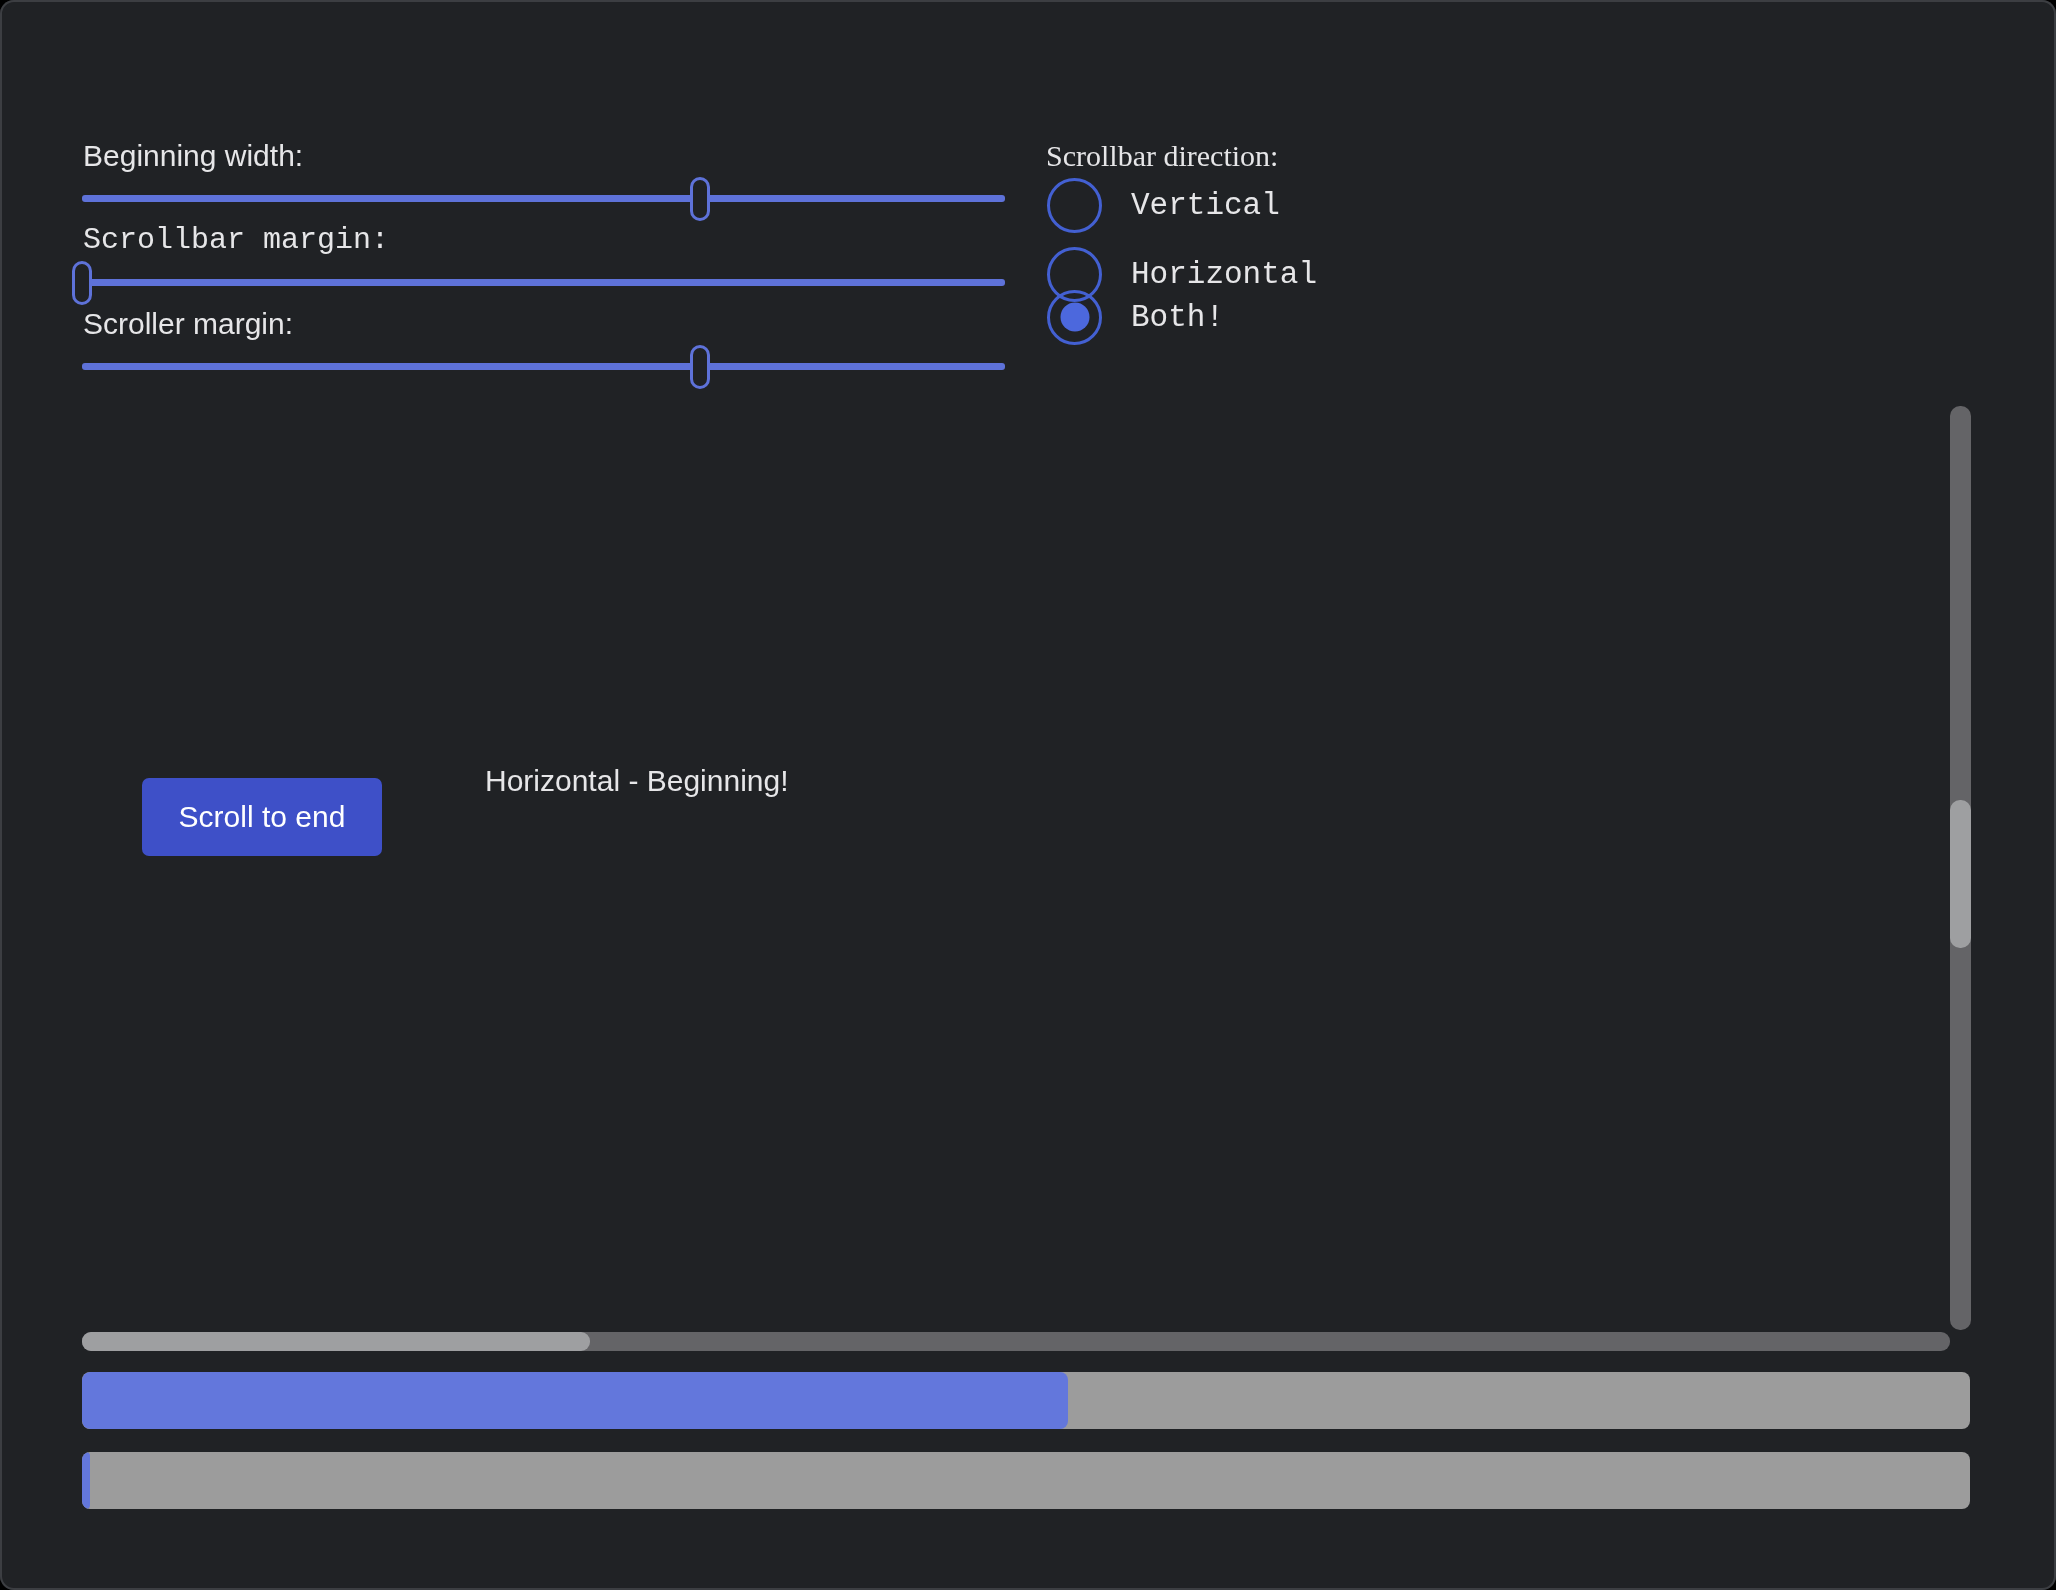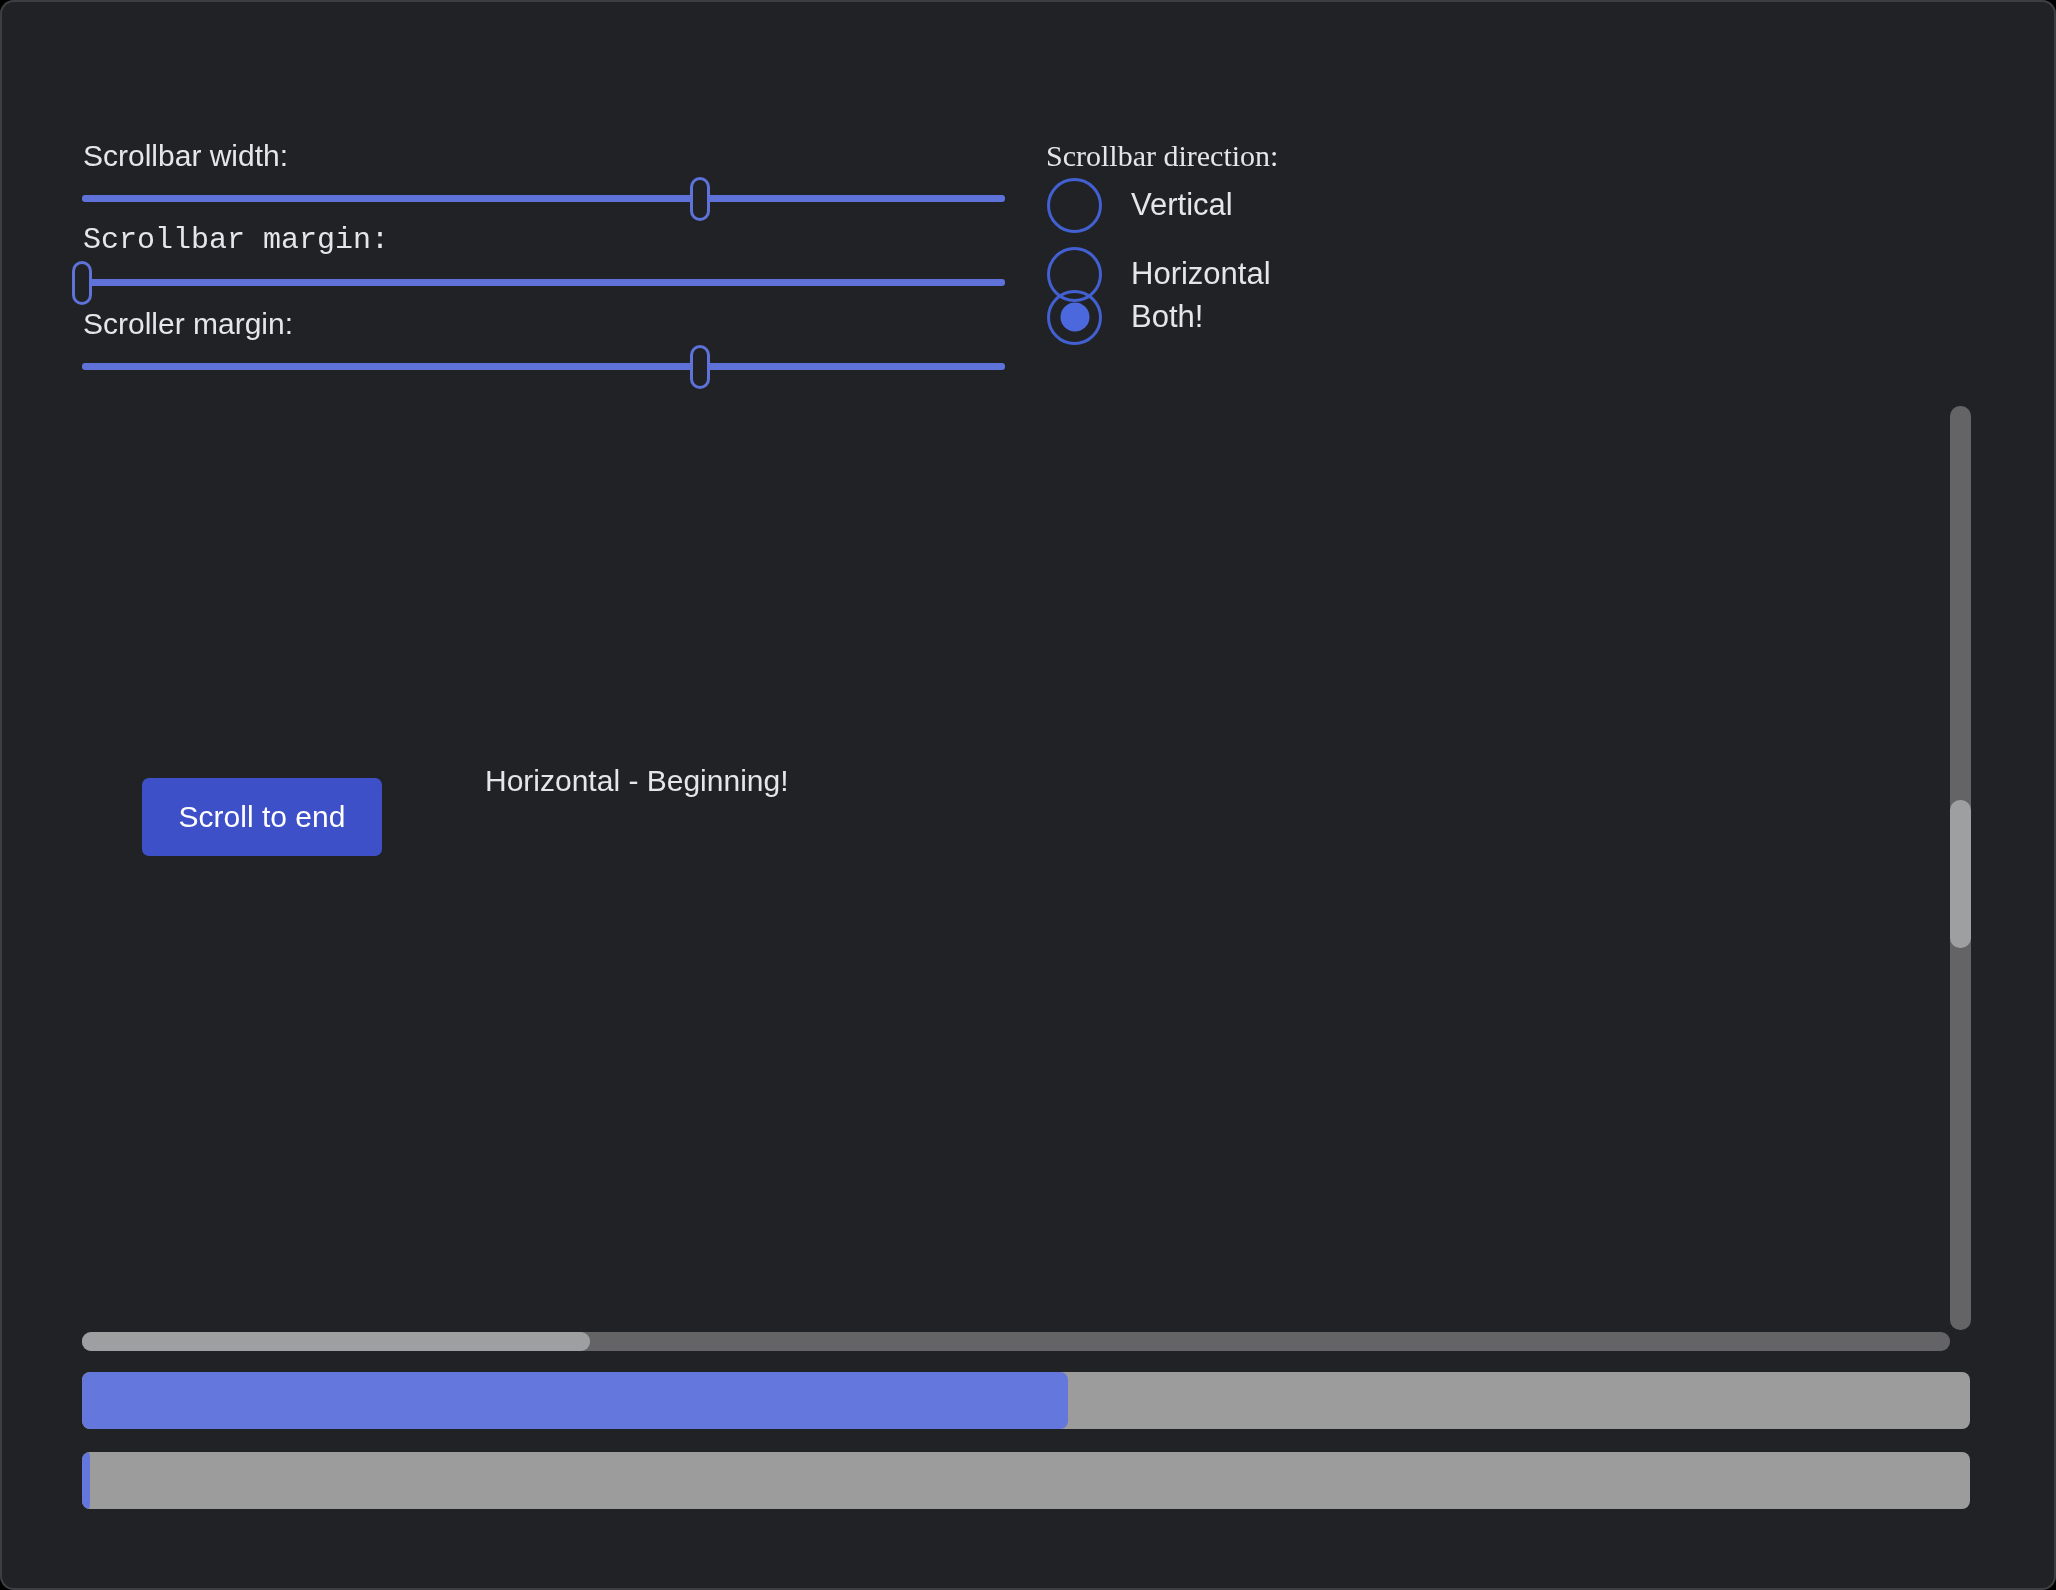--- a/index.html
+++ b/index.html
@@ -76,20 +76,21 @@
     border-radius: 11px;
     transform: translate(-50%, -50%);
   }
   
   .radio-row {
     position: absolute;
     left: 1047px;
     height: 56px;
     display: flex;
     align-items: center;
+    font-family: Liberation Mono, monospace;
   }
   .radio-circle {
     width: 49px;
     height: 49px;
     border: 3px solid #4360d2;
     border-radius: 50%;
     position: relative;
     flex: none;
   }
   .radio-dot {
@@ -185,21 +186,21 @@
     background: var(--progress-fill, #6377dc);
     border-radius: 8px;
   }
 </style>
 </head>
 <body>
 
 <div id="window">
 
 
-  <div class="label" style="left:83px; top:139px;">Scrollbar width:</div>
+  <div class="label" style="left:83px; top:139px;">Beginning width:</div>
   <div class="slider-rail" style="top:195px;">
     <div class="slider-handle" style="left: 67%;"></div>
   </div>
 
   <div class="label" style="left:83px; top:223px;font-family:Liberation Mono, monospace;">Scrollbar margin:</div>
   <div class="slider-rail" style="top:279px;">
     <div class="slider-handle" style="left: 0%;"></div>
   </div>
 
   <div class="label" style="left:83px; top:307px;">Scroller margin:</div>

